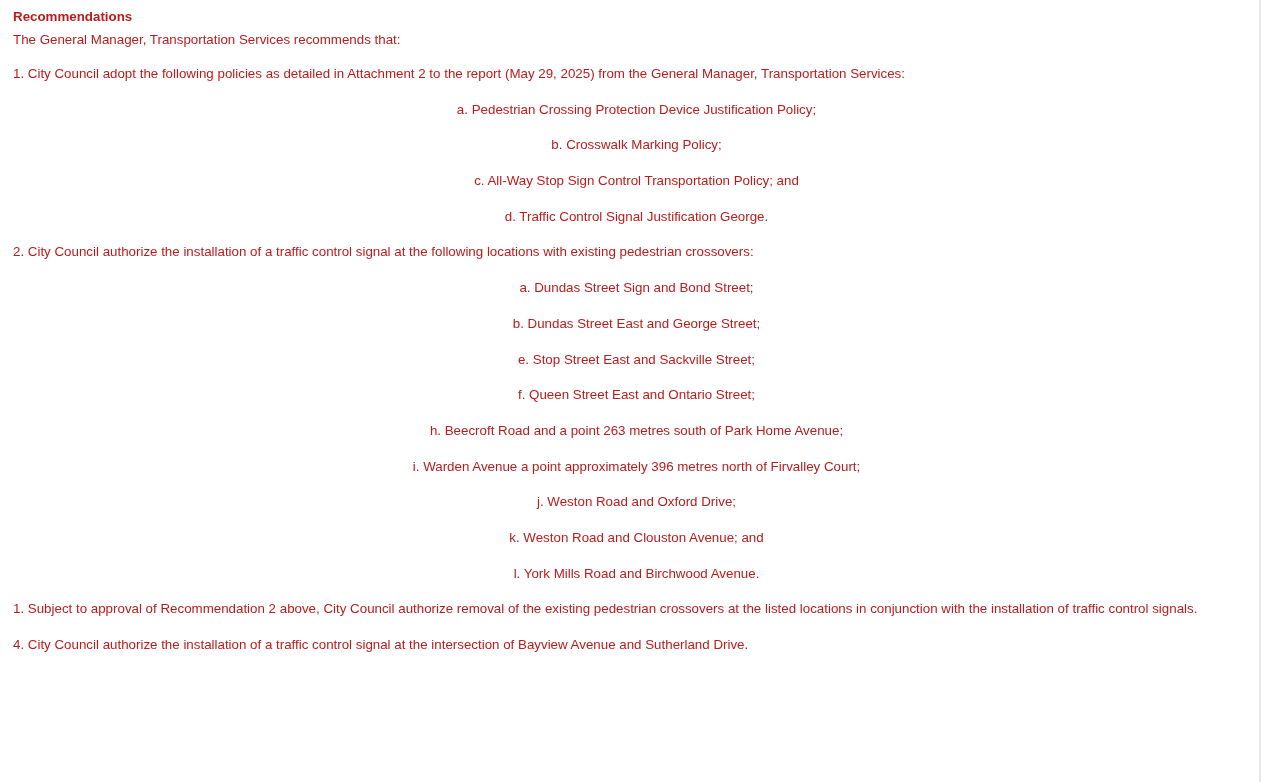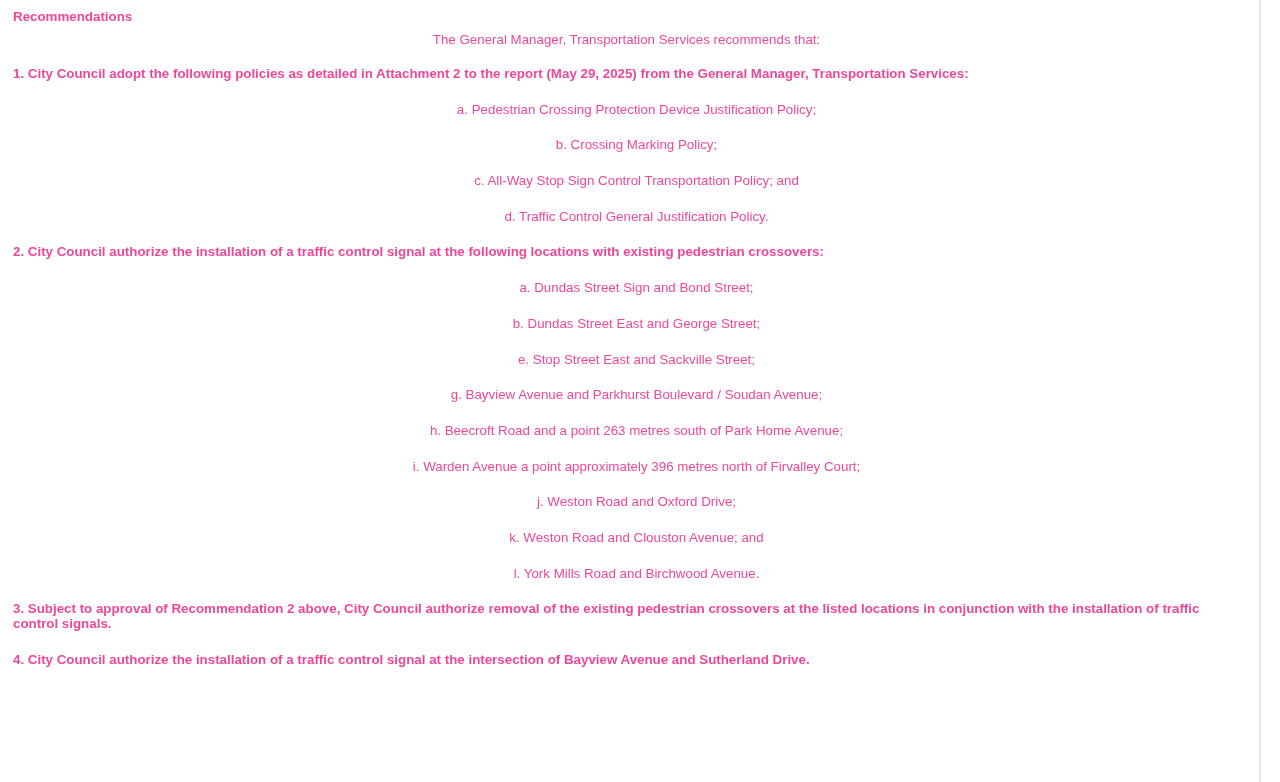--- a/index.html
+++ b/index.html
@@ -9,38 +9,36 @@
   }
   .doc {
     position: relative;
     width: 1280px;
     height: 782px;
     overflow: hidden;
     background: #ffffff;
     font-family: "Liberation Sans", "DejaVu Sans", sans-serif;
     font-size: 13.33px;
     line-height: 15px;
-    color: #ec4899;
+    color: #b91c1c;
   }
   .content {
     padding: 9px 0 0 13px;
     width: 1227px;
   }
   .content h3 {
     font-size: 13.33px;
     font-weight: bold;
     margin: 0 0 8px 0;
   }
   p.intro {
     margin: 8px 0 19px 0;
-    text-align: center;
   }
   p.item {
     margin: 0 0 20.7px 0;
-    font-weight: bold;
   }
   p.sub {
     margin: 0 0 20.7px 0;
     padding-left: 20px;
     text-align: center;
   }
   .vline {
     position: absolute;
     top: 0;
     left: 1259px;
@@ -53,33 +51,33 @@
 <body>
 
 <div class="doc">
   <div class="content">
 
     <h3>Recommendations</h3>
     <p class="intro">The General Manager, Transportation Services recommends that:</p>
 
     <p class="item">1. City Council adopt the following policies as detailed in Attachment 2 to the report (May 29, 2025) from the General Manager, Transportation Services:</p>
     <p class="sub">a. Pedestrian Crossing Protection Device Justification Policy;</p>
-    <p class="sub">b. Crossing Marking Policy;</p>
+    <p class="sub">b. Crosswalk Marking Policy;</p>
     <p class="sub">c. All-Way Stop Sign Control Transportation Policy; and</p>
-    <p class="sub">d. Traffic Control General Justification Policy.</p>
+    <p class="sub">d. Traffic Control Signal Justification George.</p>
 
     <p class="item">2. City Council authorize the installation of a traffic control signal at the following locations with existing pedestrian crossovers:</p>
     <p class="sub">a. Dundas Street Sign and Bond Street;</p>
     <p class="sub">b. Dundas Street East and George Street;</p>
     <p class="sub">e. Stop Street East and Sackville Street;</p>
-    <p class="sub">g. Bayview Avenue and Parkhurst Boulevard / Soudan Avenue;</p>
+    <p class="sub">f. Queen Street East and Ontario Street;</p>
     <p class="sub">h. Beecroft Road and a point 263 metres south of Park Home Avenue;</p>
     <p class="sub">i. Warden Avenue a point approximately 396 metres north of Firvalley Court;</p>
     <p class="sub">j. Weston Road and Oxford Drive;</p>
     <p class="sub">k. Weston Road and Clouston Avenue; and</p>
     <p class="sub">l. York Mills Road and Birchwood Avenue.</p>
 
-    <p class="item">3. Subject to approval of Recommendation 2 above, City Council authorize removal of the existing pedestrian crossovers at the listed locations in conjunction with the installation of traffic control signals.</p>
+    <p class="item">1. Subject to approval of Recommendation 2 above, City Council authorize removal of the existing pedestrian crossovers at the listed locations in conjunction with the installation of traffic control signals.</p>
     <p class="item">4. City Council authorize the installation of a traffic control signal at the intersection of Bayview Avenue and Sutherland Drive.</p>
 
   </div>
   <div class="vline"></div>
 </div>
 
 </body></html>

